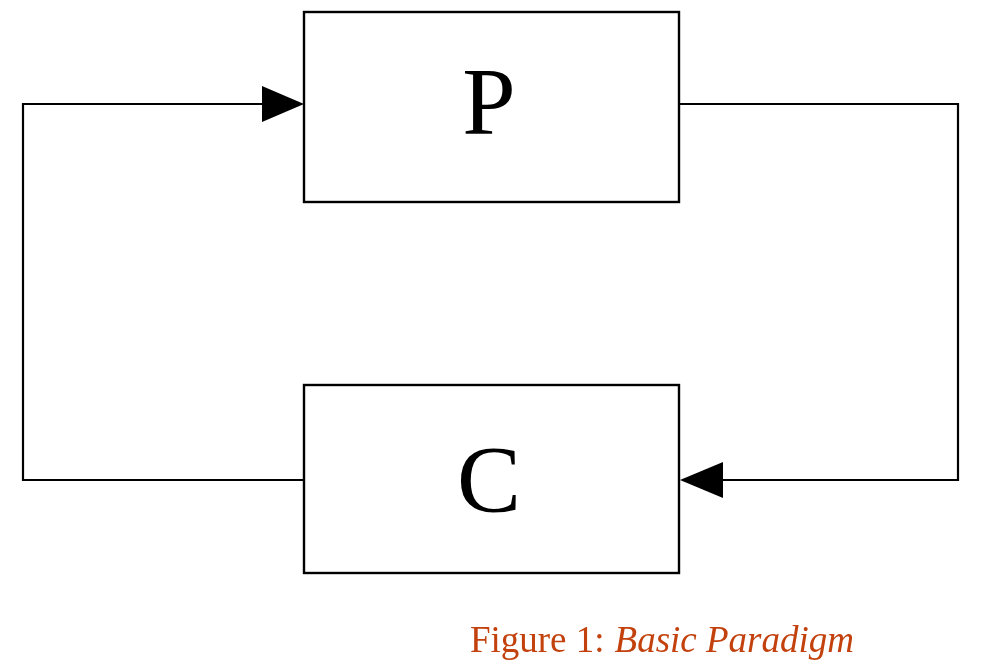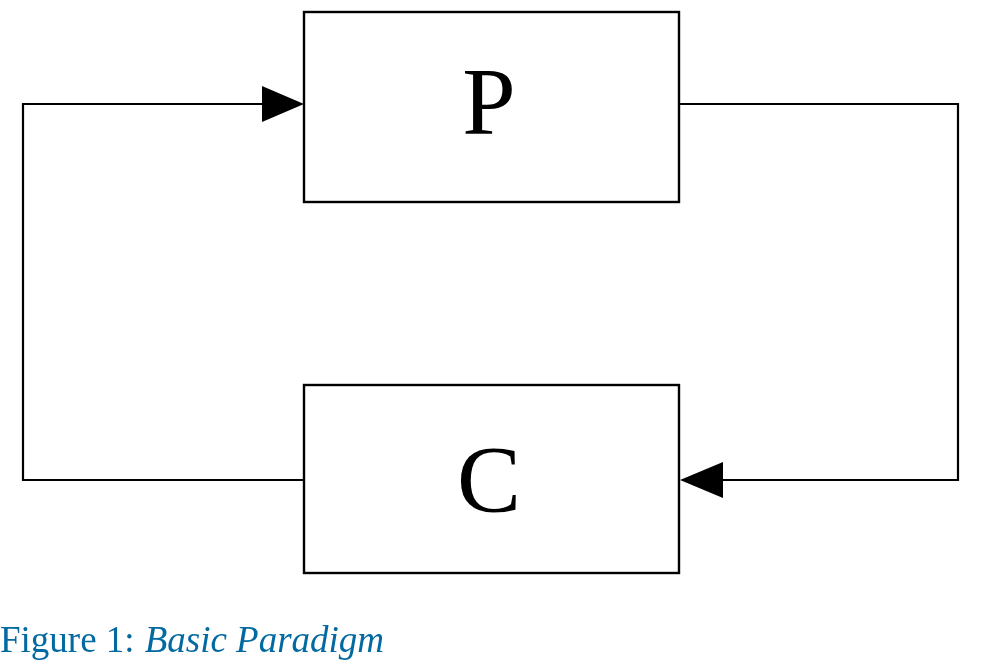--- a/index.html
+++ b/index.html
@@ -51,26 +51,26 @@
     font-style: normal;
     font-weight: normal;
     fill: #000000;
     text-anchor: middle;
   }
   .caption-text {
     position: absolute;
     left: 0;
     top: 618px;
     width: 854px;
-    text-align: left;
+    text-align: right;
     font-family: "Liberation Serif", "DejaVu Serif", serif;
     font-size: 37px;
     line-height: 44px;
     white-space: nowrap;
-    color: #0369a1;
+    color: #c2410c;
   }
   .caption-label {
     font-style: normal;
   }
   .caption-title {
     font-style: italic;
     margin-left: 10px;
   }
 </style>
 </head>

